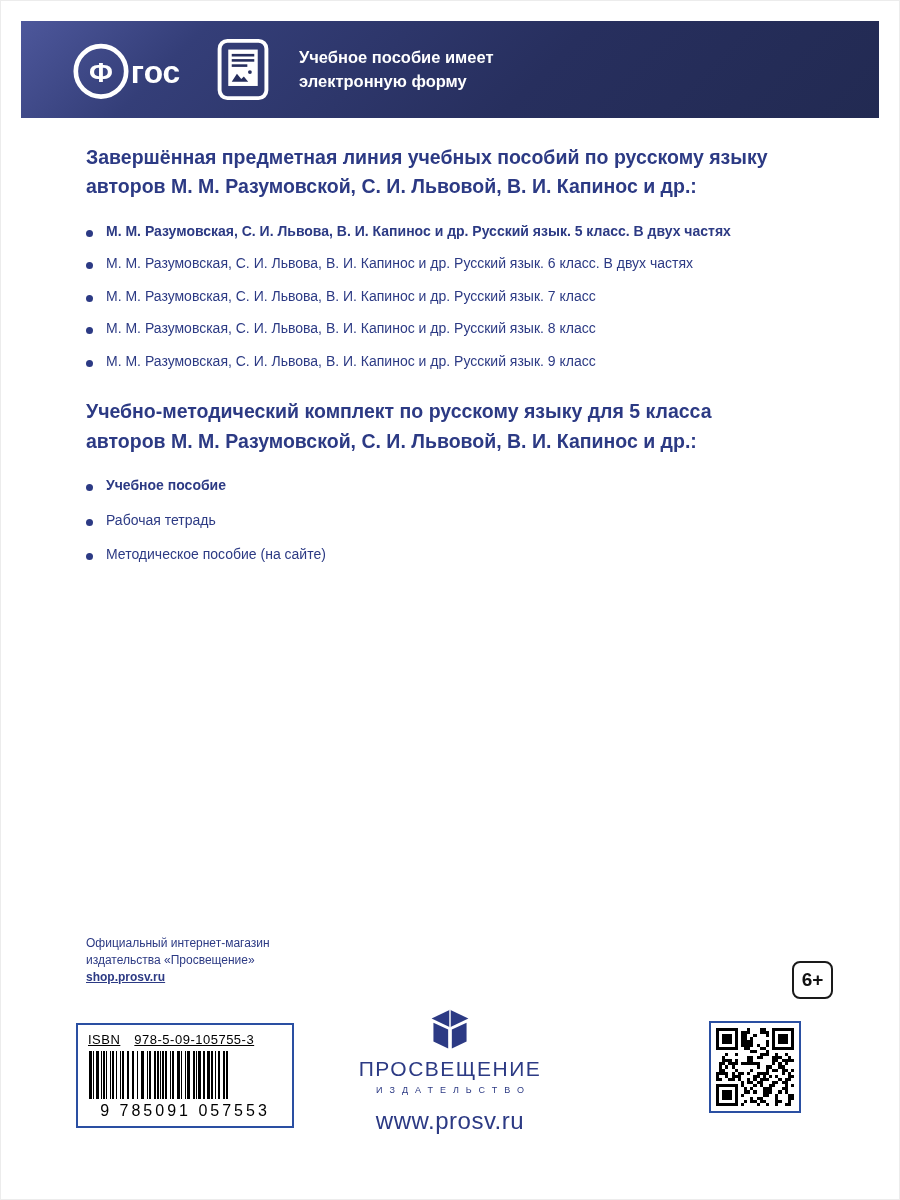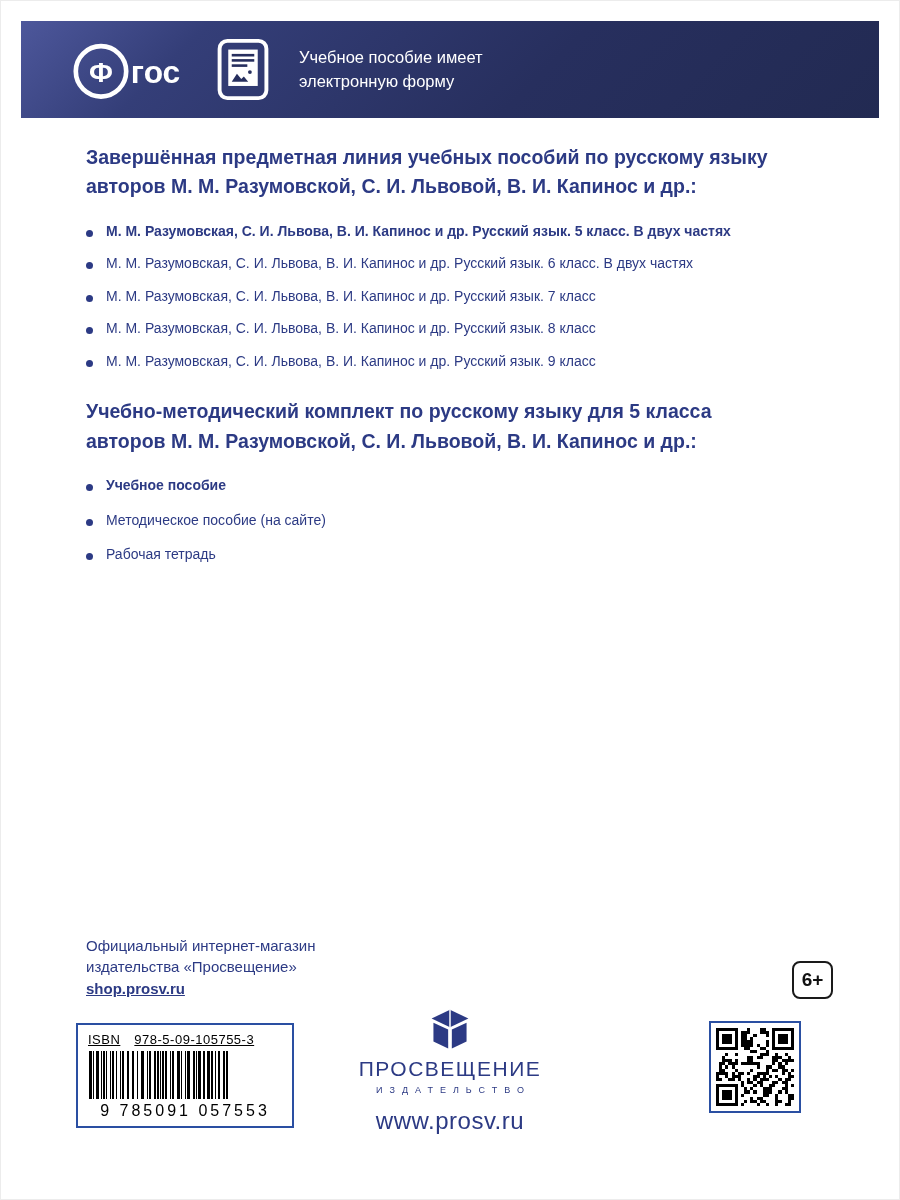--- a/index.html
+++ b/index.html
@@ -9,39 +9,39 @@
 
   
   .top-band {
     position:absolute; left:20px; right:20px; top:20px; height:97px;
     background:linear-gradient(135deg,#4d579b 0%,#343e78 20%,#272f5e 60%,#222a52 100%);
     display:flex; align-items:center; padding:0 52px; gap:26px;
   }
   .fgos-logo { flex:none; }
   .tablet-icon { flex:none; margin-left:6px; }
   .ebook-note {
-    color:#fff; font-weight:normal; font-size:16.5px; line-height:1.45;
+    color:#fff; font-weight:bold; font-size:16.5px; line-height:1.45;
     white-space:pre-line; margin-left:4px;
   }
 
   
   .content { position:absolute; left:85px; top:142px; width:745px; color:var(--navy,#2c3a84); }
   .section-heading {
     font-size:19.5px; font-weight:bold; line-height:1.5; white-space:pre-line;
     color:var(--navy,#2c3a84);
   }
   ul.book-list { list-style:none; margin-top:20px; }
   ul.book-list li { display:flex; gap:13px; margin-bottom:13px; font-size:14px; line-height:1.4; }
   ul.book-list .dot { width:7px; height:7px; border-radius:50%; background:var(--navy,#2c3a84); margin-top:8px; flex:none; }
   ul.book-list li.bold .li-text { font-weight:bold; }
   .umk { margin-top:26px; }
   ul.umk-list li { margin-bottom:15px;text-align:right; }
 
   
-  .shop { position:absolute; left:85px; top:934px; font-size:15px; line-height:1.42; color:var(--navy,#2c3a84); }
+  .shop { position:absolute; left:85px; top:934px; font-size:12px; line-height:1.42; color:var(--navy,#2c3a84); }
   .shop .shop-lines { white-space:pre-line; }
   .shop .shop-url { font-weight:bold;text-decoration:underline; }
 
   .age-badge {
     position:absolute; right:66px; top:960px; width:41px; height:38px;
     border:2.5px solid #1a1a1a; border-radius:8px;
     display:flex; align-items:center; justify-content:center;
     font-weight:bold; font-size:19px; color:#111; background:#fff;
   }
 
@@ -129,25 +129,25 @@
       <div class="section-heading">Учебно-методический комплект по русскому языку для 5 класса
 авторов М. М. Разумовской, С. И. Львовой, В. И. Капинос и др.:</div>
 
       <ul class="book-list umk-list">
         <li class="bold">
           <span class="dot"></span>
           <span class="li-text">Учебное пособие</span>
         </li>
         <li>
           <span class="dot"></span>
-          <span class="li-text">Методическое пособие (на сайте)</span>
+          <span class="li-text">Рабочая тетрадь</span>
         </li>
         <li>
           <span class="dot"></span>
-          <span class="li-text">Рабочая тетрадь</span>
+          <span class="li-text">Методическое пособие (на сайте)</span>
         </li>
       </ul>
     </div>
   </div>
 
   <div class="shop">
     <div class="shop-lines">Официальный интернет-магазин
 издательства «Просвещение»</div>
     <div class="shop-url">shop.prosv.ru</div>
   </div>

